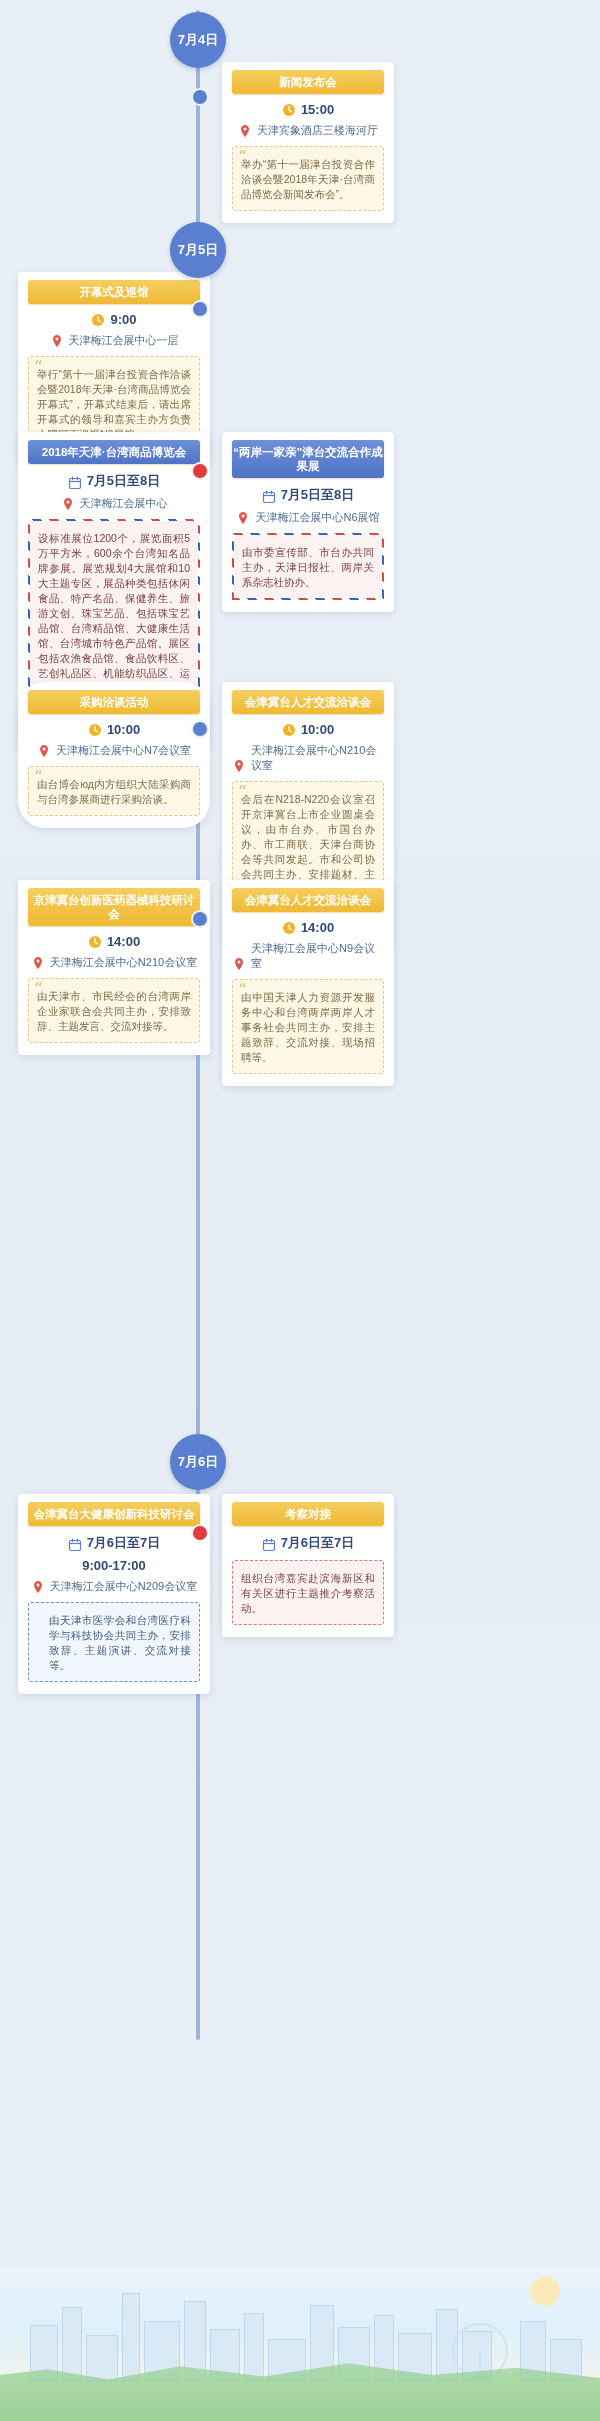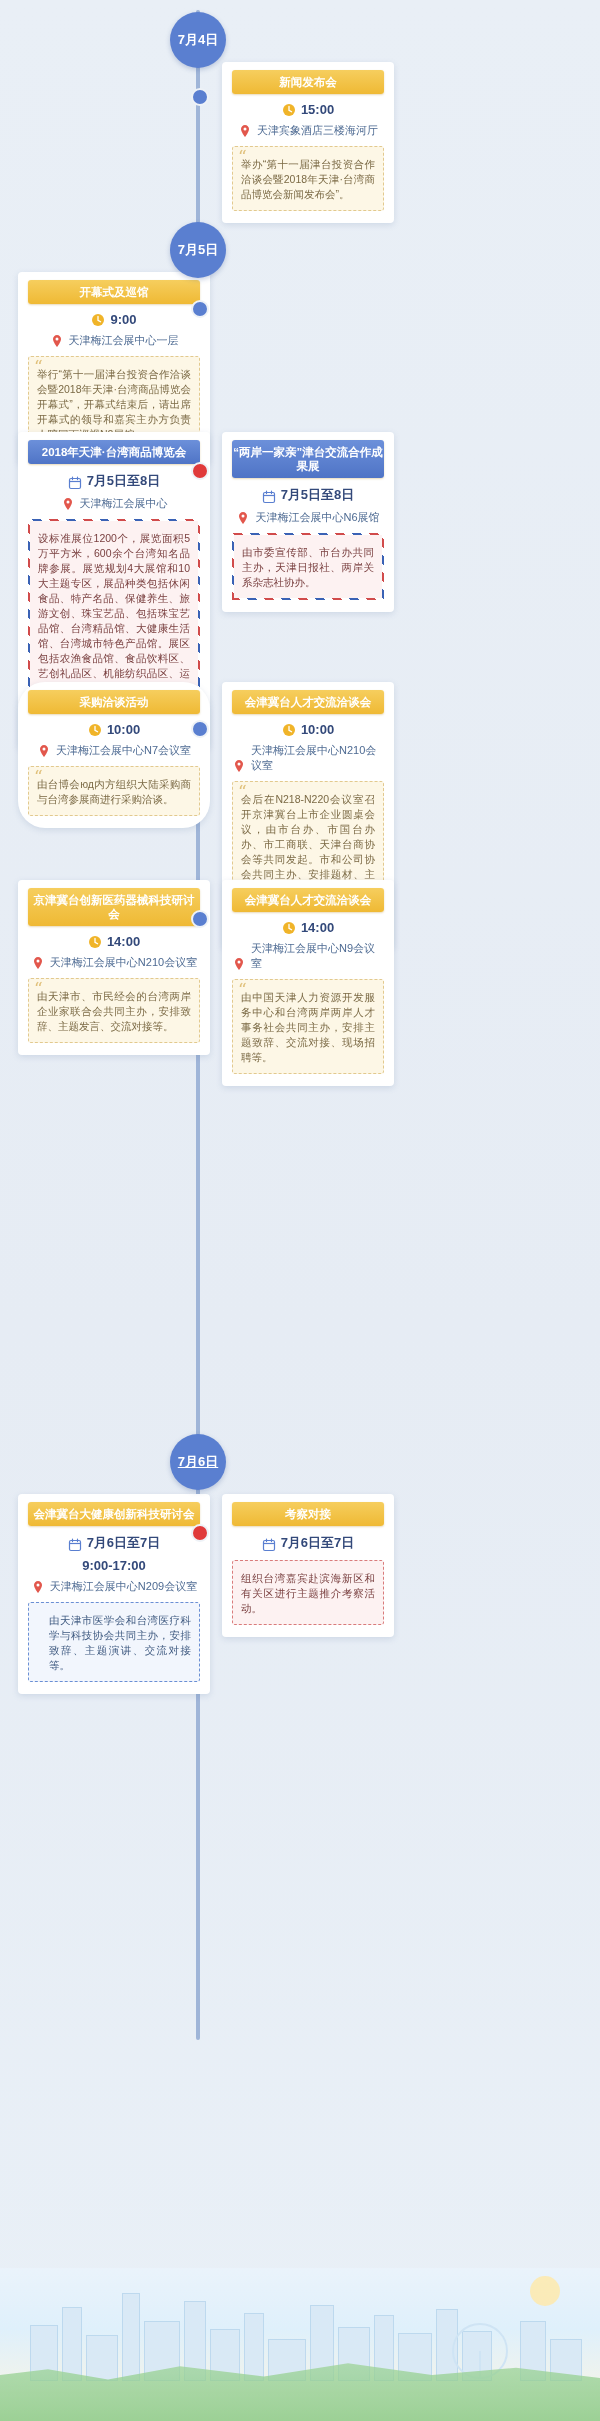--- a/index.html
+++ b/index.html
@@ -272,21 +272,21 @@
 <body>
 
 <div class="page">
 
 
   <div class="timeline-area">
     <div class="axis"></div>
 
     <div class="date-chip" style="top:12px;">7月4日</div>
     <div class="date-chip" style="top:222px;">7月5日</div>
-    <div class="date-chip" style="top:1434px;text-decoration:underline;">7月6日</div>
+    <div class="date-chip" style="top:1434px;">7月6日</div>
 
     <div class="dot" style="top:88px;"></div>
     <div class="dot" style="top:300px;"></div>
     <div class="dot red" style="top:462px;"></div>
     <div class="dot" style="top:720px;"></div>
     <div class="dot" style="top:910px;"></div>
     <div class="dot red" style="top:1524px;"></div>
 
     <div class="card right" style="top:62px;">
       <div class="ribbon">新闻发布会</div>

